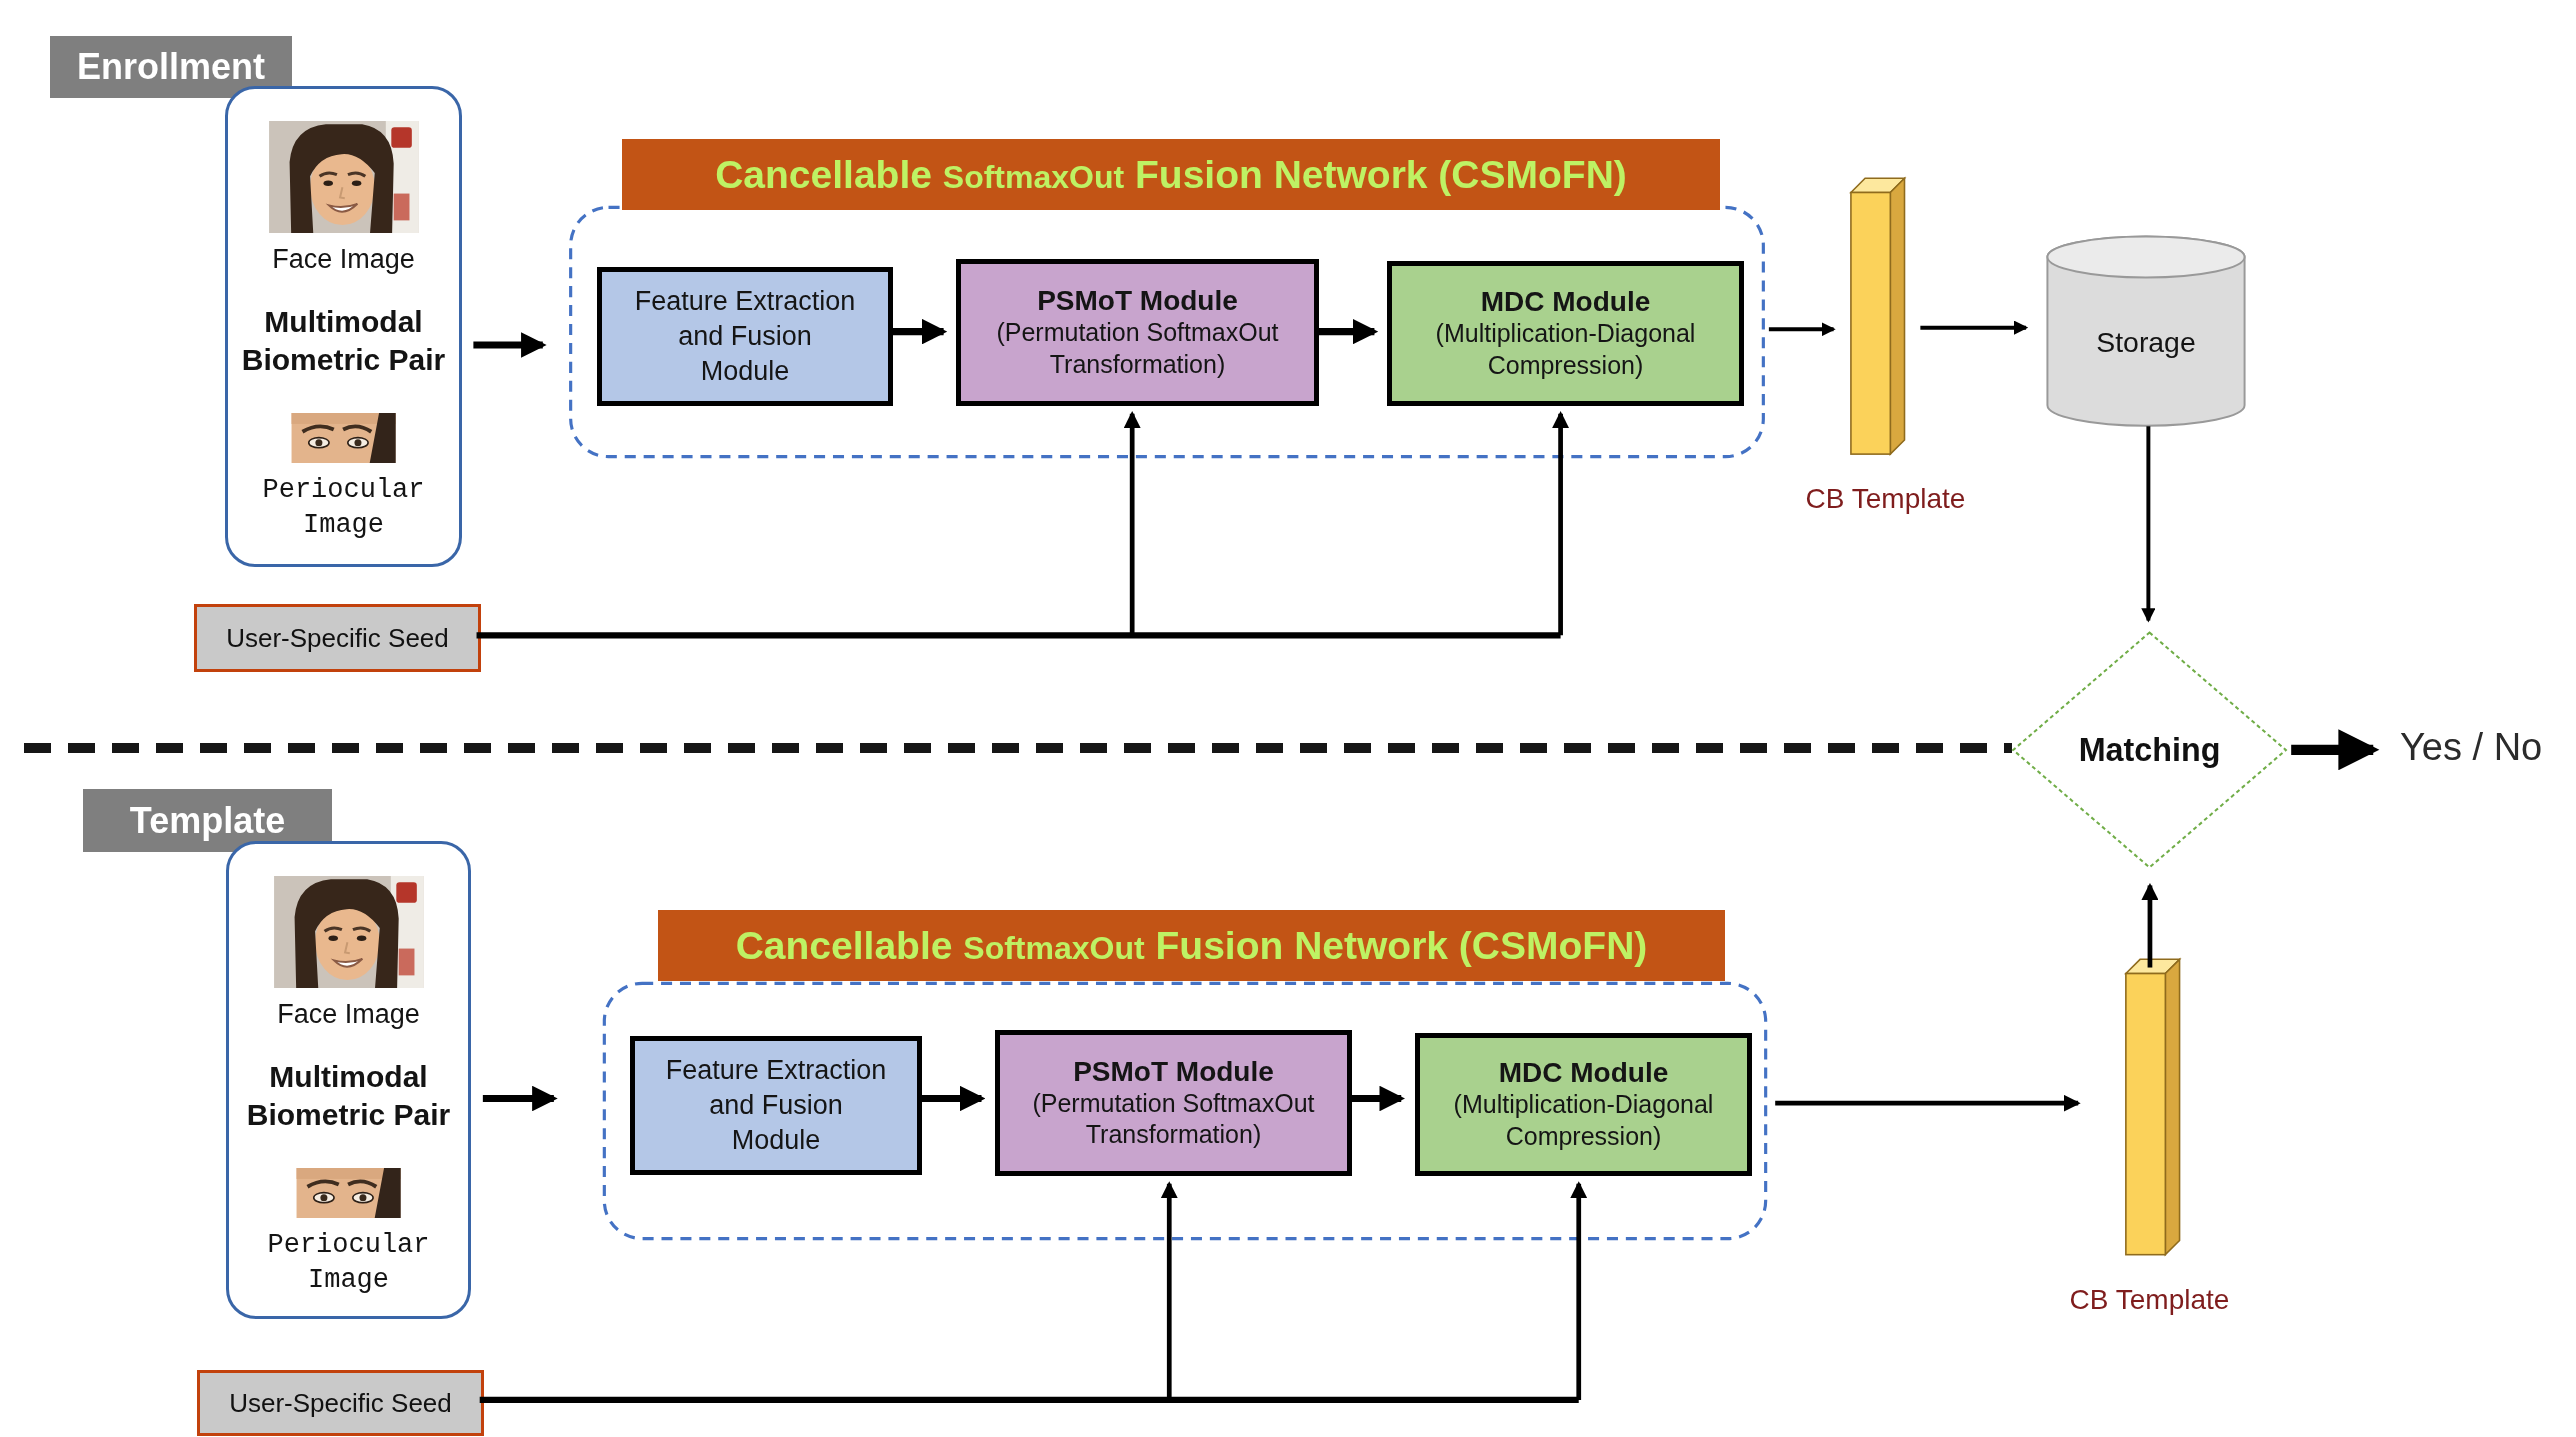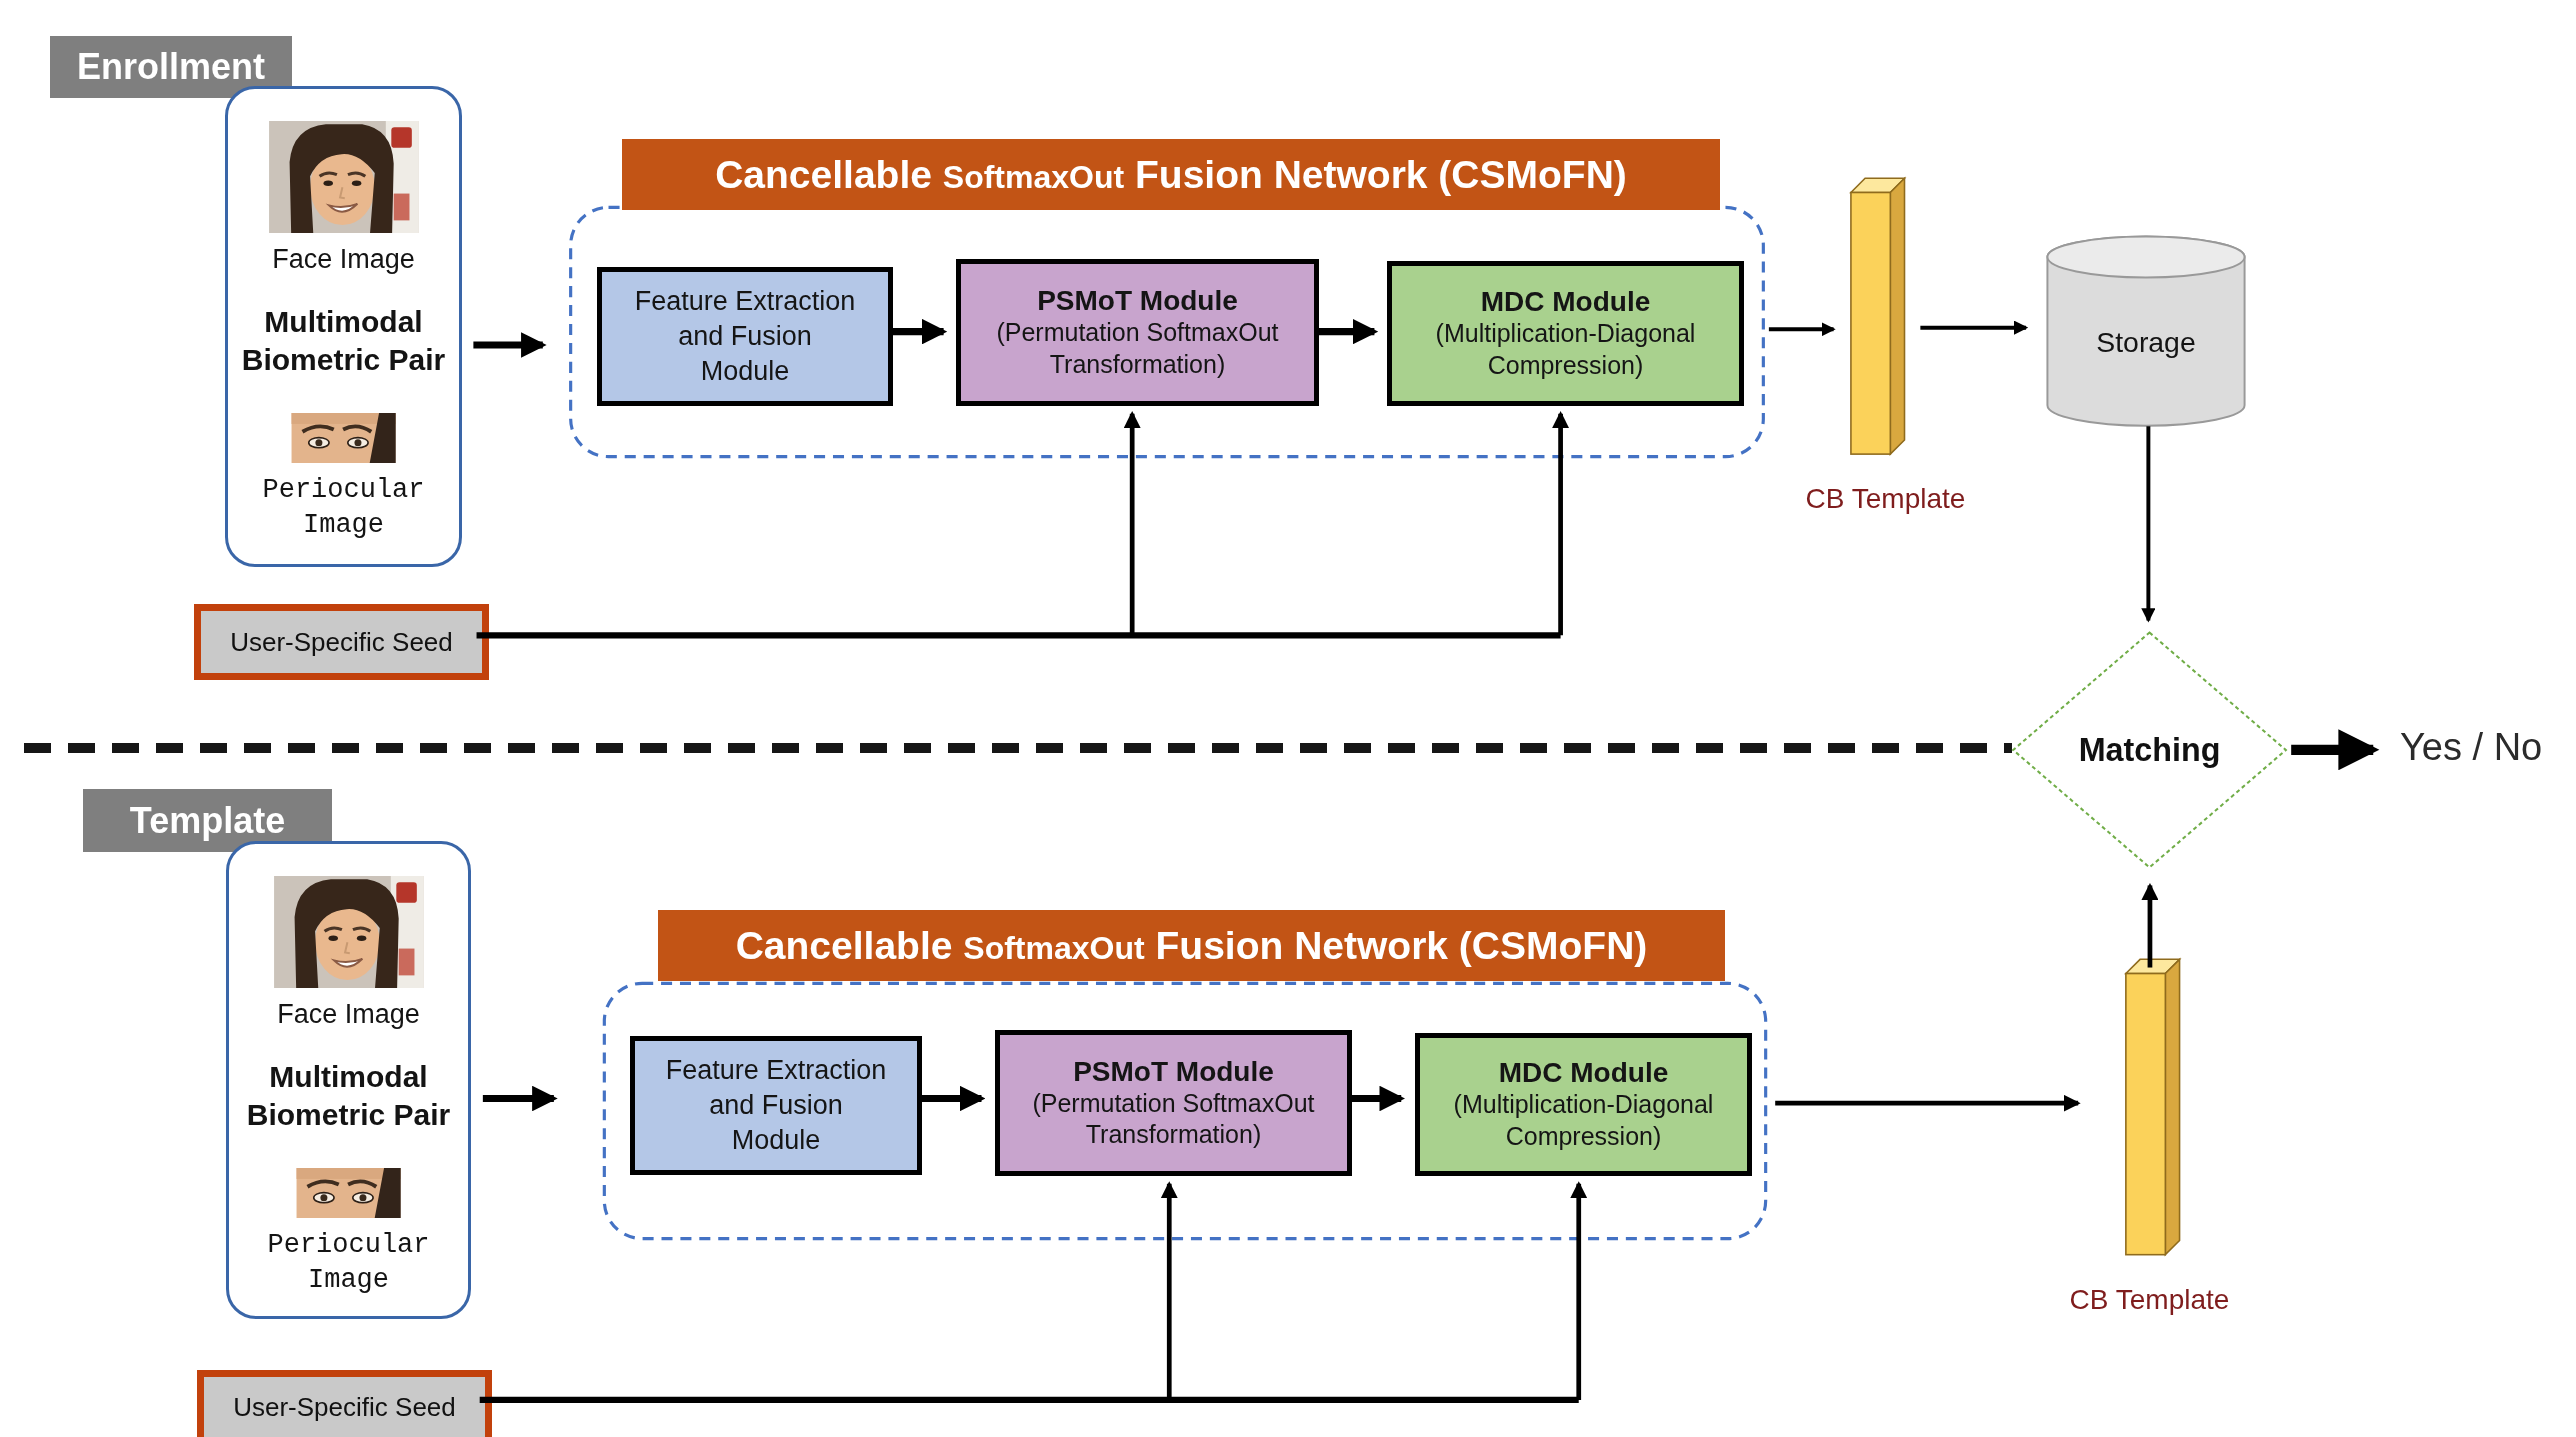--- a/index.html
+++ b/index.html
@@ -15,38 +15,38 @@
   
   .pair-box{background:#fff;border:3.2px solid #3A66A8;border-radius:30px;z-index:2;
             display:flex;flex-direction:column;align-items:center;}
   .face-img{width:150px;height:112px;margin-top:32px;}
   .face-caption{font-size:27px;color:#141414;margin-top:11px;}
   .pair-title{font-size:30px;font-weight:bold;color:#141414;text-align:center;line-height:1.25;margin-top:28px;}
   .peri-img{width:105px;height:50px;margin-top:35px;}
   .peri-caption{font-size:27px;color:#141414;text-align:center;line-height:1.3;margin-top:9.5px;font-family:Liberation Mono, monospace;}
 
   
-  .banner{background:#C25415;color:#ffffff;font-weight:bold;text-align:center;z-index:3;}
+  .banner{background:#C25415;color:#bef264;font-weight:bold;text-align:center;z-index:3;}
   .banner .big{font-size:39px;}
   .banner .mid{font-size:32px;}
 
   
   .net-container{z-index:1;}
 
   
   .module{border:5.5px solid #000;display:flex;flex-direction:column;justify-content:center;
           align-items:center;z-index:2;text-align:center;color:#151515;}
   .module .plain{font-size:27px;line-height:1.3;font-weight:500;}
   .module .title{font-weight:bold;font-size:28px;}
   .module .sub{font-size:25px;line-height:1.25;}
 
   .cb-label{font-size:28px;color:#7f1d1d;text-align:center;width:221px;z-index:2;}
 
   
-  .seed{background:#C9C9C9;border:7px solid #c2410c;display:flex;align-items:center;
+  .seed{background:#C9C9C9;border:3px solid #c2410c;display:flex;align-items:center;
         justify-content:center;font-size:26px;color:#111;z-index:2;}
 
   
   #divider{left:24px;top:743px;width:1988px;height:10.3px;z-index:1;
            background:repeating-linear-gradient(90deg,#161616 0 27px,transparent 27px 44px);}
 
   #decision-text{left:2400px;top:726px;width:176px;font-size:38px;color:#2b2b2b;z-index:2;}
 
   #connectors{left:0;top:0;z-index:4;pointer-events:none;}
   svg{display:block;}

